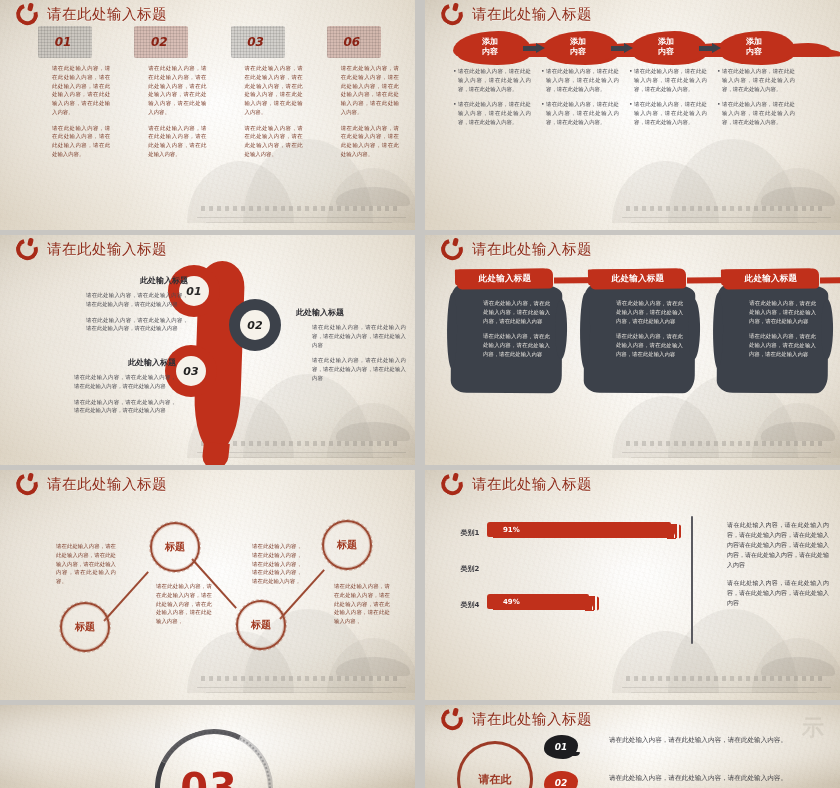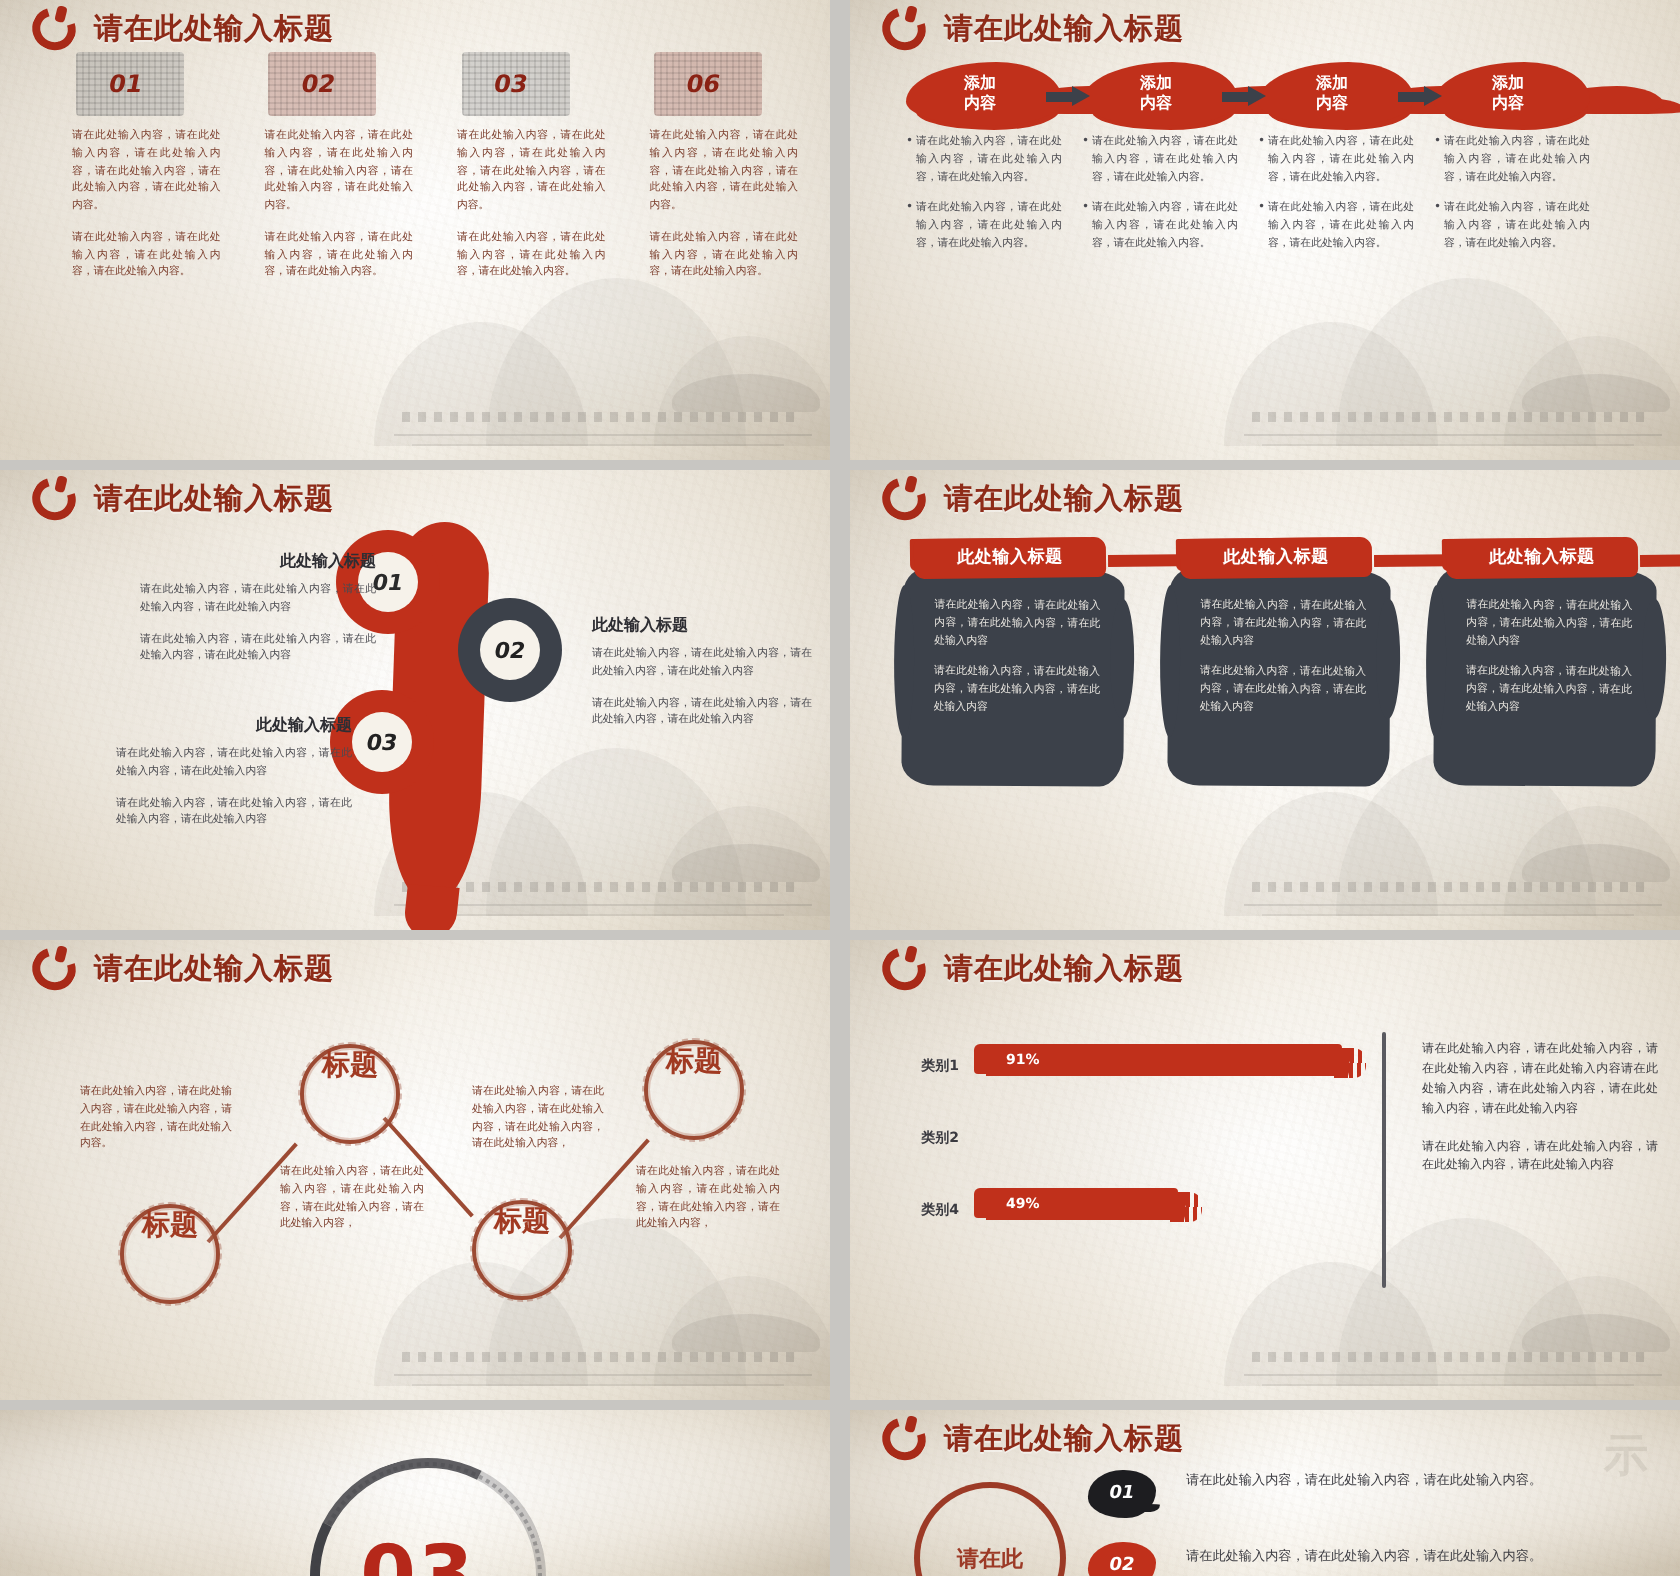--- a/index.html
+++ b/index.html
@@ -118,21 +118,21 @@
     content: "";
     position: absolute;
     top: -1px; left: 12px;
     width: 4.5px; height: 8px;
     background: #a82a18;
     border-radius: 2px;
     transform: rotate(14deg);
   }
   .hdr-title {
     font-size: 14.5px;
-    font-weight: 700;
+    font-weight: 400;
     color: #8e2b18;
     letter-spacing: .5px;
     white-space: nowrap;
     text-shadow: 0 1px 0 rgba(255,255,255,.45);
   }
 
   
   .s1-cols {
     position: absolute;
     top: 28px; left: 36px; right: 16px;
@@ -161,21 +161,21 @@
     opacity:.9;
   }
   .stamp-num.grey::before { background-color: rgba(150,150,150,.40); }
   .stamp-num.red::before  { background-color: rgba(178,120,110,.45); }
   .stamp-num span { position: relative; z-index: 2; }
 
   .body-p {
     font-size: 5.4px;
     line-height: 1.62;
     color: #7b3d2b;
-    margin: 0 0 7px 0;
+    margin: 0 0 7px 16px;
     text-align: justify;
   }
   .body-p.dark { color: #4a4a50; }
 
   
   .s2-row {
     position: absolute;
     top: 27px; left: 28px; right: 10px;
     display: flex;
     align-items: flex-start;
@@ -380,23 +380,24 @@
   .ink-body .body-p { color: #e9e6e0; position: relative; z-index: 2; font-size: 5.4px; }
 
   
   .s5 { position: absolute; inset: 0; }
   .ring-stamp {
     position: absolute;
     width: 46px; height: 46px;
     border: 2.5px solid #9c4a33;
     border-radius: 50%;
     display: flex;
+    align-items: center;
     justify-content: center;
     color: #a13a22;
-    font-size: 14px;
+    font-size: 10px;
     font-weight: 700;
     background: rgba(255,255,255,.12);
     box-shadow: inset 0 0 0 1px rgba(160,70,45,.25);
   }
   .ring-stamp::after {
     content:"";
     position:absolute; inset:-3px;
     border:1px dashed rgba(150,70,50,.35);
     border-radius:50%;
   }

